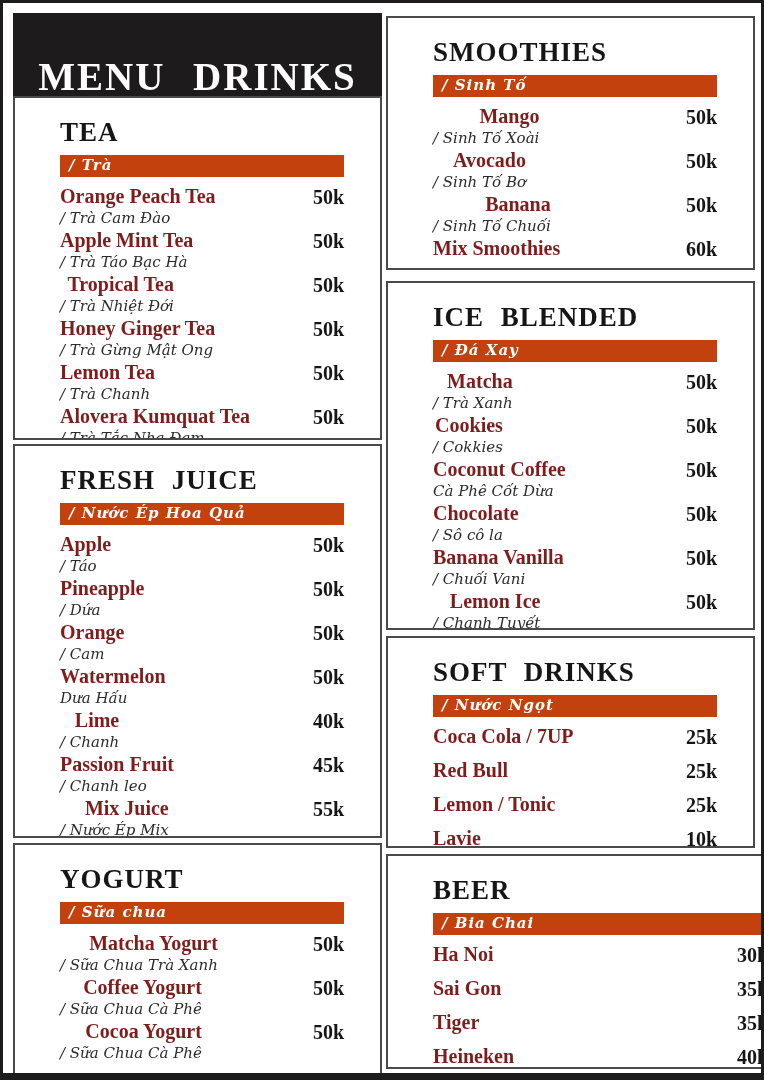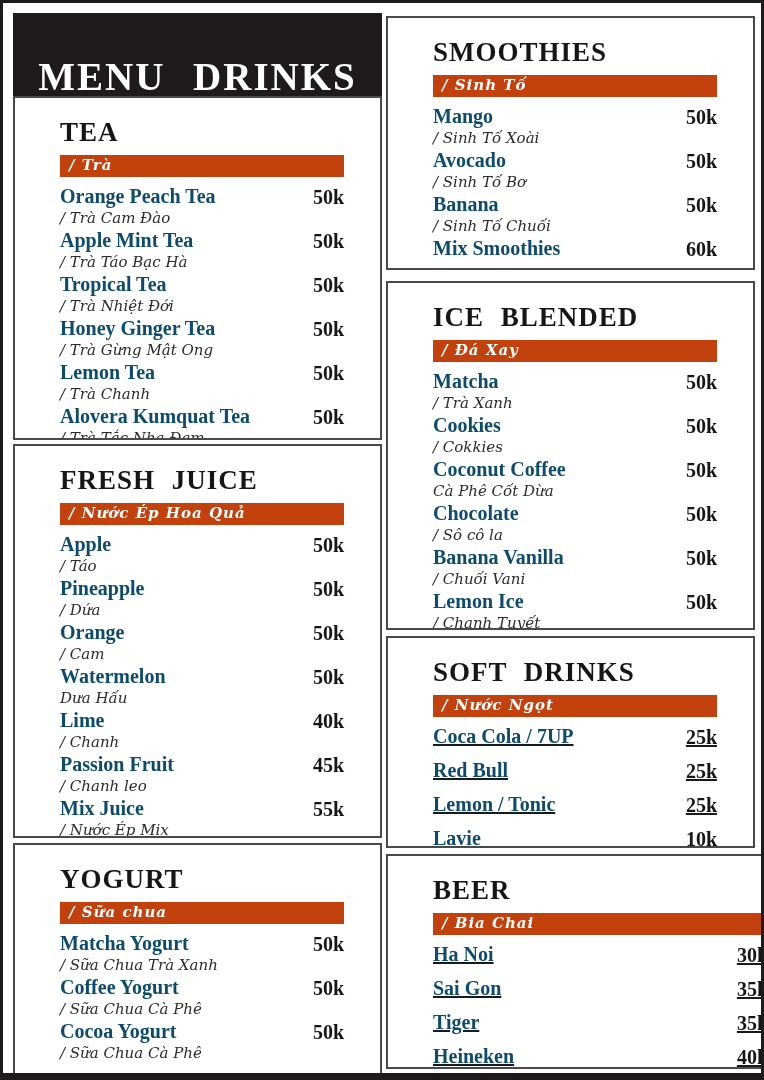--- a/index.html
+++ b/index.html
@@ -67,37 +67,38 @@
   .items{display:block;}
   .item{
     display:flex;
     justify-content:space-between;
     align-items:flex-start;
     margin-bottom:2px;
   }
   .item-text{min-width:0;}
   .item-name{
     font:700 20px/1.15 "Liberation Serif", serif;
-    color:#0c4a6e;
+    color:#7f1d1d;
     white-space:nowrap;
+    text-align:right;
   }
   .item-sub{
     font:italic 400 15px/1.2 "DejaVu Serif", serif;
     color:#2b2b2b;
     margin-top:1px;
     white-space:nowrap;
   }
   .item-price{
     font:700 20px/1.2 "Liberation Serif", serif;
     color:#161616;
     white-space:nowrap;
     margin-left:10px;
   }
   
-  .simple .item{margin-bottom:10px;text-decoration:underline;}
+  .simple .item{margin-bottom:10px;}
 </style>
 </head>
 <body>
 
 <div class="page">
   <header class="menu-header">
     <h1>MENU DRINKS</h1>
   </header>
 
 <section class="menu-section sec-tea">

